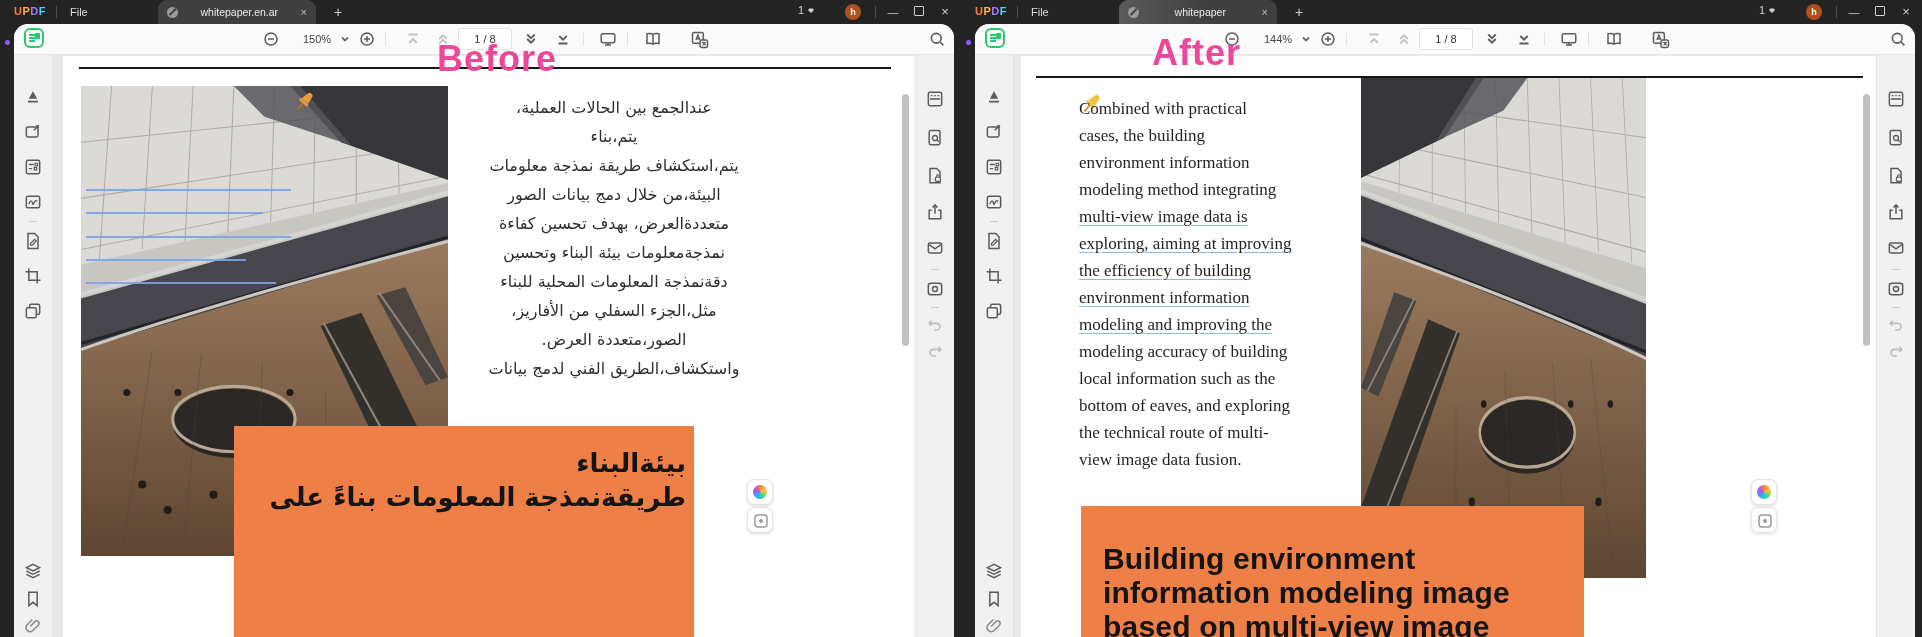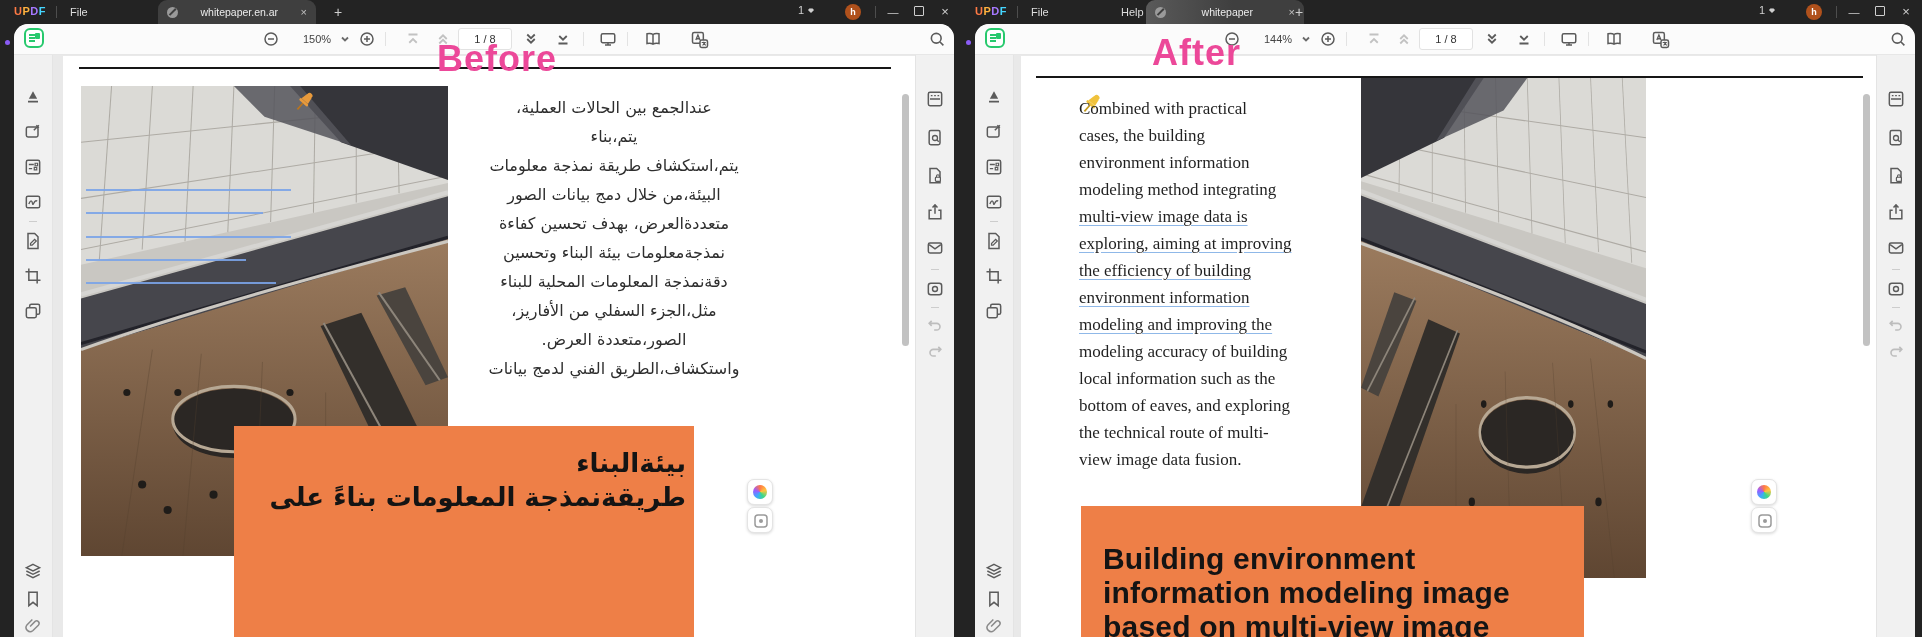--- a/index.html
+++ b/index.html
@@ -11,21 +11,21 @@
   
   .titlebar{position:absolute;top:0;left:0;right:0;height:24px;background:#232323;}
   .logo{position:absolute;left:14px;top:5px;font-size:11px;font-weight:bold;letter-spacing:.5px;}
   .lg-u{color:#ff7a45;} .lg-p{color:#ffb23e;} .lg-d{color:#a678ff;} .lg-f{color:#45d6ff;}
   .tdiv{position:absolute;left:56px;top:6px;width:1px;height:12px;background:#4d4d4d;}
   .menu{position:absolute;top:0;height:24px;line-height:24px;font-size:11px;color:#dedede;
         background:none;border:none;padding:0;cursor:default;font-family:inherit;}
   .m-file{left:70px;} .m-help{left:116px;margin-left:44px;}
   .tab{position:absolute;left:158px;top:0;width:158px;height:24px;background:#3f3f3f;
        border-radius:9px 9px 0 0;display:flex;align-items:center;gap:6px;padding:0 9px;box-sizing:border-box;}
-  .w2 .tab{background:linear-gradient(90deg,#5a5a5a,#3f3f3f 55%);margin-left:27px;}
+  .w2 .tab{background:linear-gradient(90deg,#5a5a5a,#3f3f3f 55%);}
   .tabico{width:11px;height:11px;border-radius:50%;background:#9a9a9a;position:relative;flex:0 0 auto;}
   .tabico::after{content:"";position:absolute;left:1px;top:4.5px;width:9px;height:1.5px;background:#3f3f3f;
                  transform:rotate(-45deg);}
   .tabtitle{flex:1;text-align:center;font-size:10.5px;color:#ececec;white-space:nowrap;overflow:hidden;}
   .tabclose{color:#c0c0c0;font-size:11px;line-height:1;flex:0 0 auto;}
   .newtab{position:absolute;left:328px;top:3px;color:#cfcfcf;font-size:14px;background:none;border:none;}
   .viewsel{position:absolute;left:798px;top:4px;color:#cfcfcf;font-size:11px;display:flex;align-items:center;gap:3px;}
   .avatar{position:absolute;left:845px;top:4px;width:16px;height:16px;border-radius:50%;background:#b0511c;
           color:#fff;font-size:9px;font-weight:bold;text-align:center;line-height:16px;}
   .tdiv2{position:absolute;left:875px;top:6px;width:1px;height:12px;background:#4d4d4d;}

